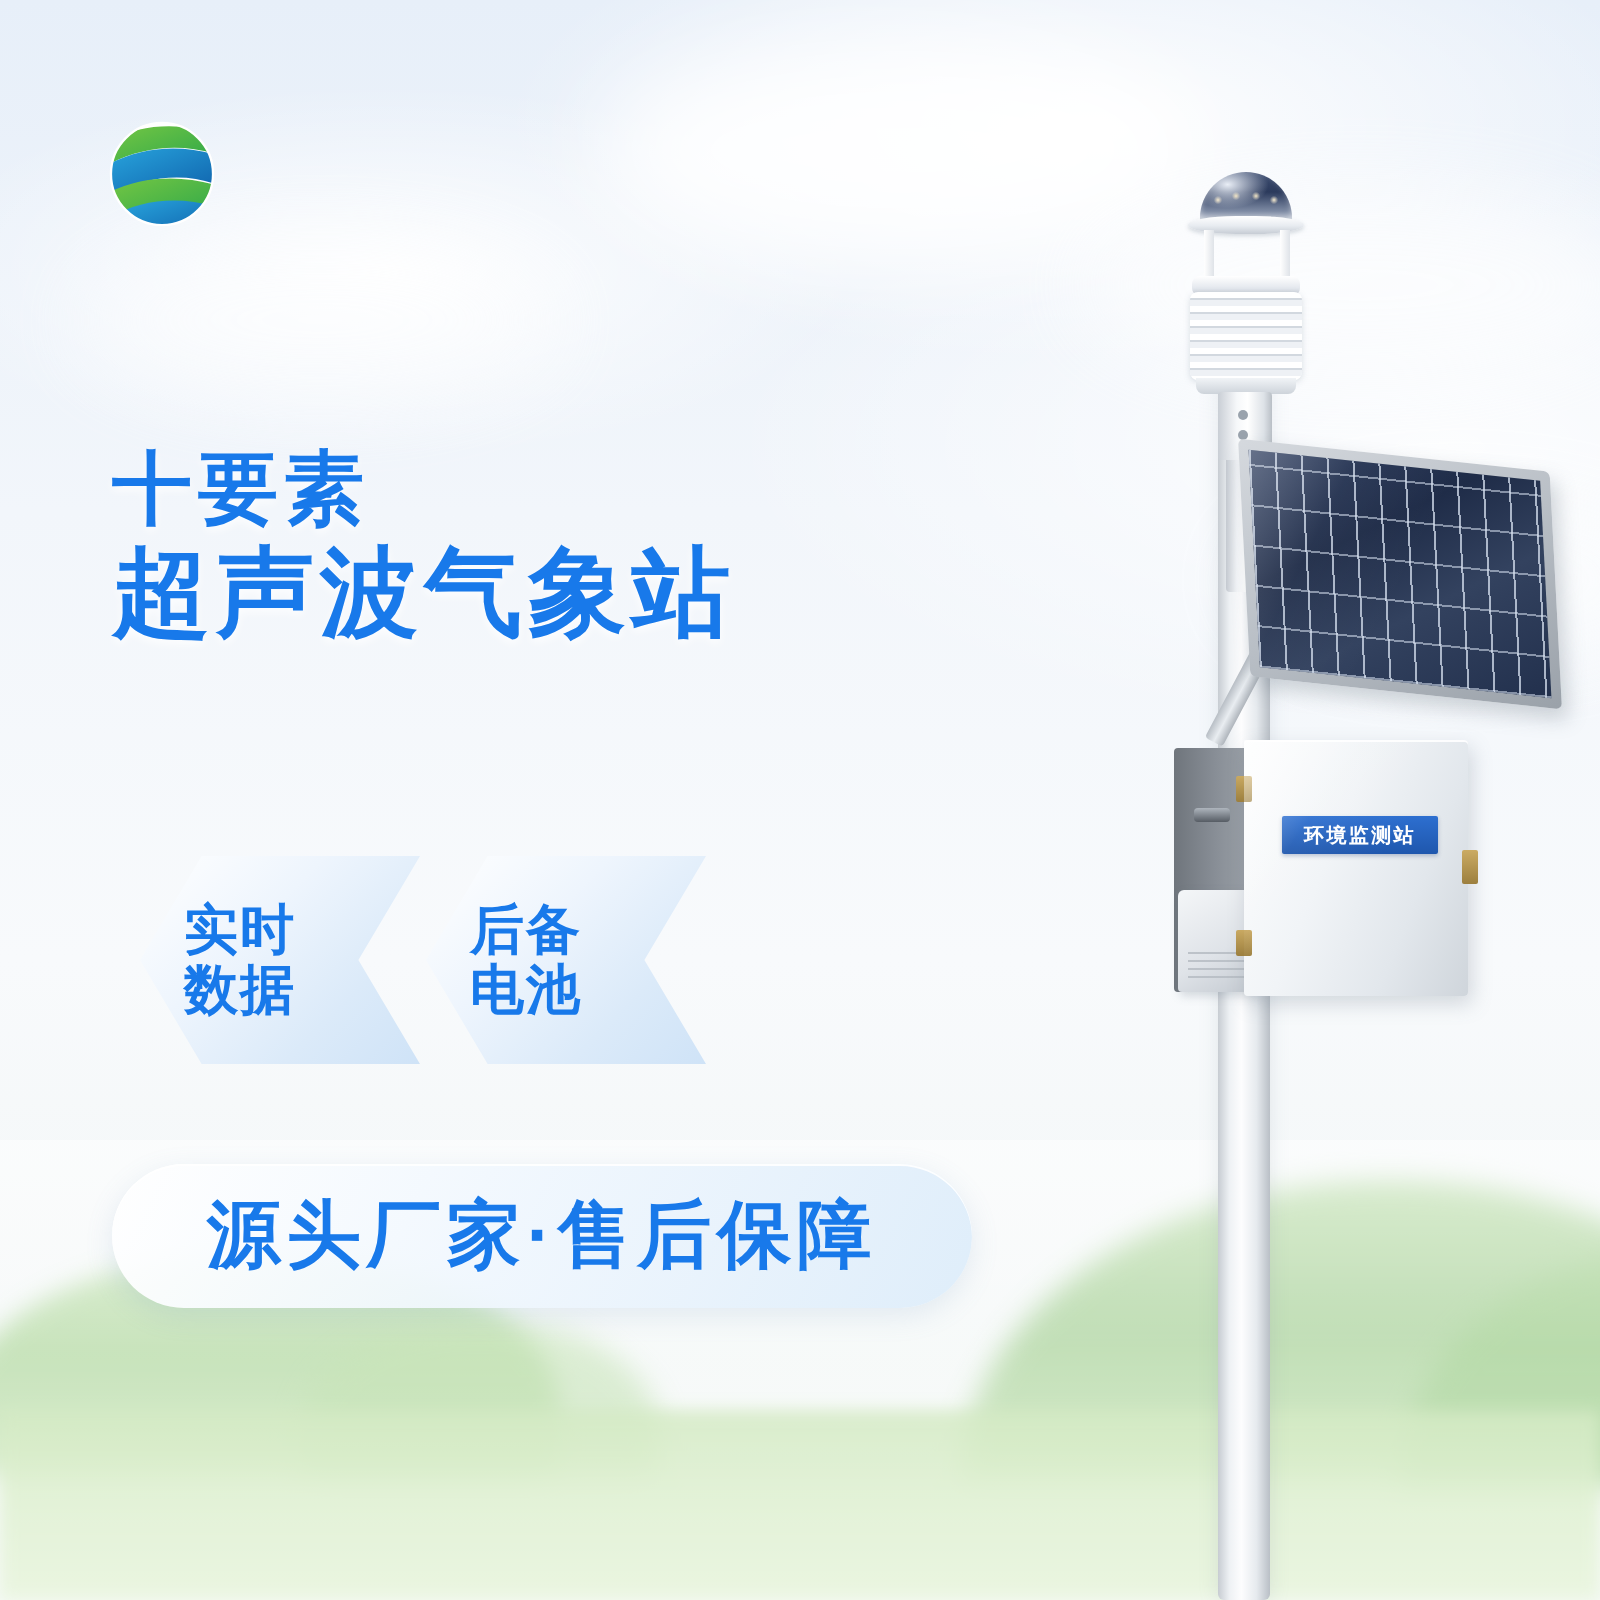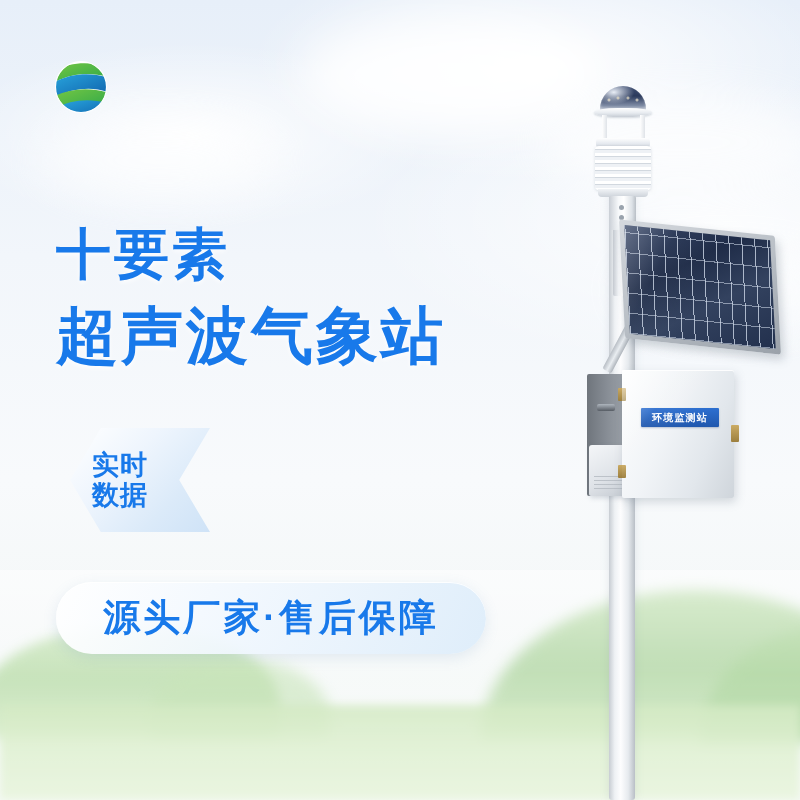--- a/index.html
+++ b/index.html
@@ -122,22 +122,22 @@
   
   .headline {
     position: absolute;
     left: 56px; top: 222px;
     color: #1879ea;
     font-weight: bold;
     line-height: 1.18;
     letter-spacing: 3px;
     text-shadow: 0 2px 5px rgba(255,255,255,0.85);
   }
-  .headline .l1 { display: block; font-size: 55px; }
-  .headline .l2 { display: block; font-size: 62px; margin-top: 12px; }
+  .headline .l1 { display: block; font-size: 40px; }
+  .headline .l2 { display: block; font-size: 49px; margin-top: 0; }
 
   
   .badges {
     position: absolute;
     left: 70px; top: 428px;
     display: flex;
     gap: 3px;
     align-items: center;
   }
   .badge {
@@ -495,19 +495,25 @@
     <span class="l2">超声波气象站</span>
   </div>
 
   <div class="badges">
     <div class="badge">
       <div class="badge-text">
         <span>实时</span>
         <span>数据</span>
       </div>
     </div>
+    <div class="badge">
+      <div class="badge-text">
+        <span>后备</span>
+        <span>电池</span>
+      </div>
+    </div>
   </div>
 
   <div class="pill">
     <span class="pill-text">源头厂家·售后保障</span>
   </div>
 
 </div>
 
 </body></html>

